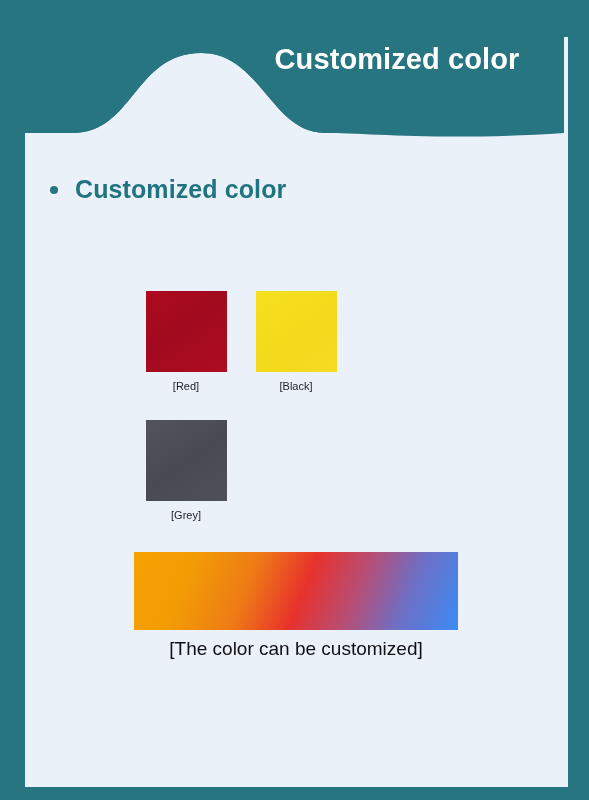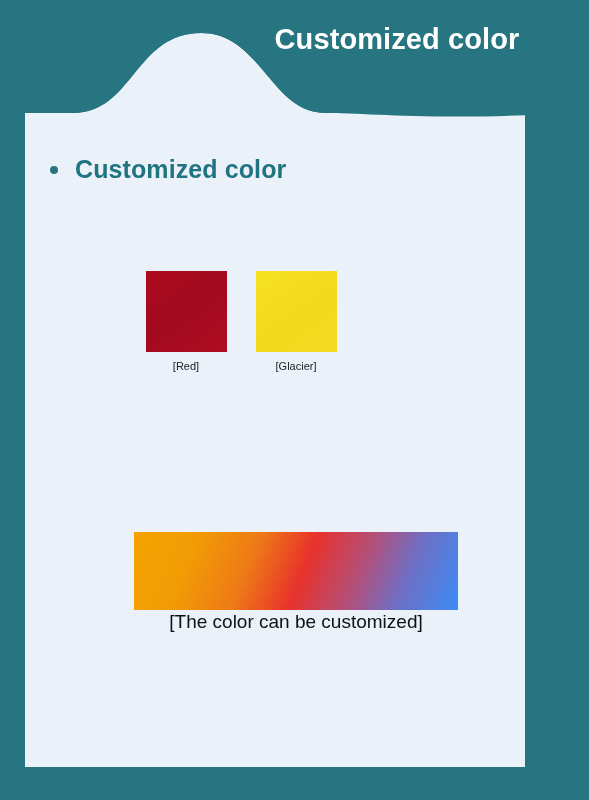--- a/index.html
+++ b/index.html
@@ -20,22 +20,22 @@
     top: 0;
     width: 589px;
     height: 800px;
     background: #277580;
   }
 
   
   #card {
     position: absolute;
     left: 25px;
-    top: 17px;
-    width: 500px;
+    top: 37px;
+    width: 543px;
     height: 750px;
     background: #eaf1f9;
     overflow: hidden;
     text-decoration: underline;
   }
 
   
   #header {
     position: absolute;
     left: 0;
@@ -120,20 +120,21 @@
     left: 106px;
     top: 515px;
     width: 330px;
   }
   #gradient-bar {
     width: 324px;
     height: 78px;
     margin: 0 auto;
   }
   #gradient-caption {
+    margin-top: 7px;
     text-align: center;
     font-size: 19px;
     color: #101114;
     line-height: 24px;
     white-space: nowrap;
   }
 </style>
 </head>
 <body>
 
@@ -154,25 +155,29 @@
       <span id="bullet-text">Customized color</span>
     </div>
 
     <div class="swatch-row" id="swatch-row-0">
       <div class="swatch-cell">
         <div class="swatch-box" style="background:linear-gradient(145deg,#ad0a1e 0%,#a20a1f 45%,#ae0c22 100%);"></div>
         <div class="swatch-label">[Red]</div>
       </div>
       <div class="swatch-cell">
         <div class="swatch-box" style="background:linear-gradient(145deg,#f7e11f 0%,#f3d91b 55%,#f5dc22 100%);"></div>
-        <div class="swatch-label">[Glacier]</div>
+        <div class="swatch-label">[Black]</div>
       </div>
     </div>
 
     <div class="swatch-row" id="swatch-row-1">
+      <div class="swatch-cell">
+        <div class="swatch-box" style="background:linear-gradient(145deg,#53535b 0%,#4a4a52 50%,#4f4f57 100%);"></div>
+        <div class="swatch-label">[Grey]</div>
+      </div>
     </div>
 
     <div id="gradient-block">
       <div id="gradient-bar" style="background:linear-gradient(112deg,#f5a201 0%,#f29c05 18%,#ee7a16 36%,#e8322c 52%,#b44f78 68%,#6f6fc4 82%,#3b8bf5 100%);"></div>
       <div id="gradient-caption">[The color can be customized]</div>
     </div>
 
   </div>
 </div>
 

